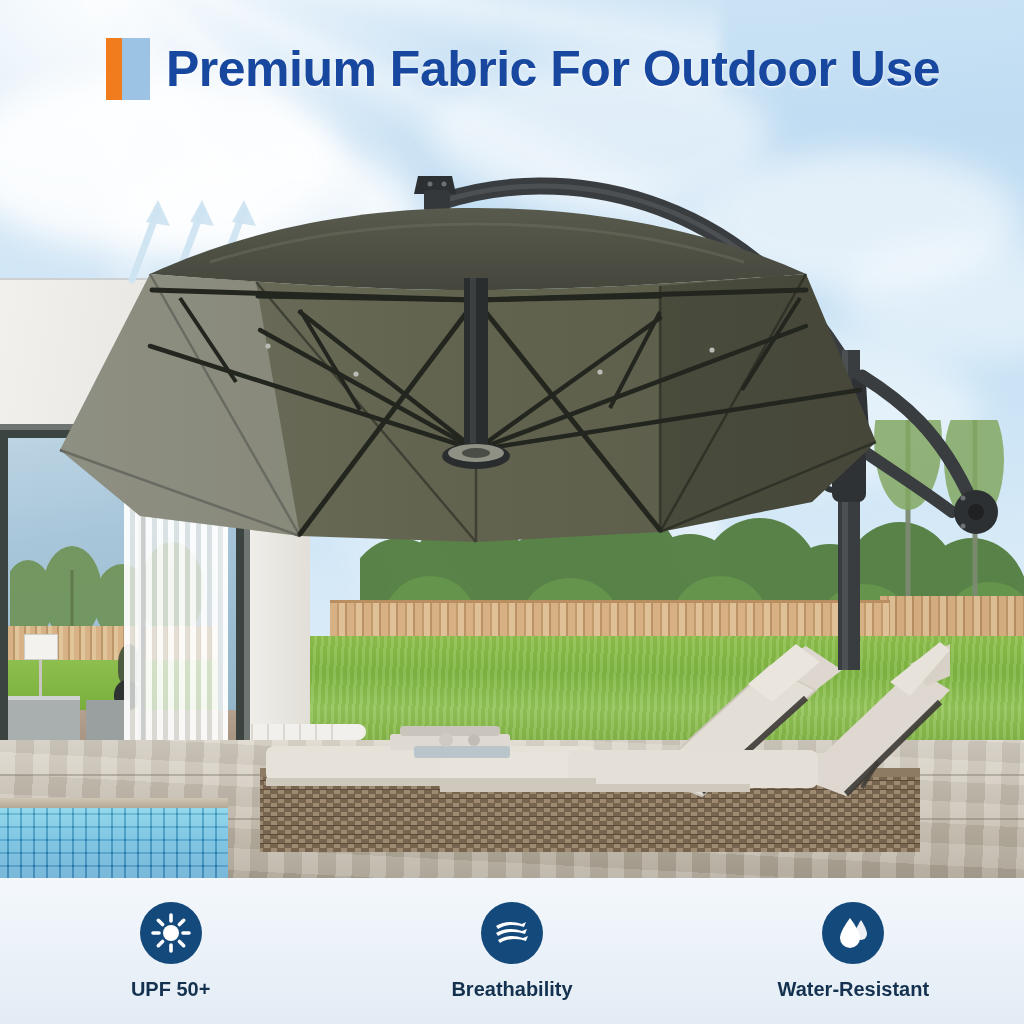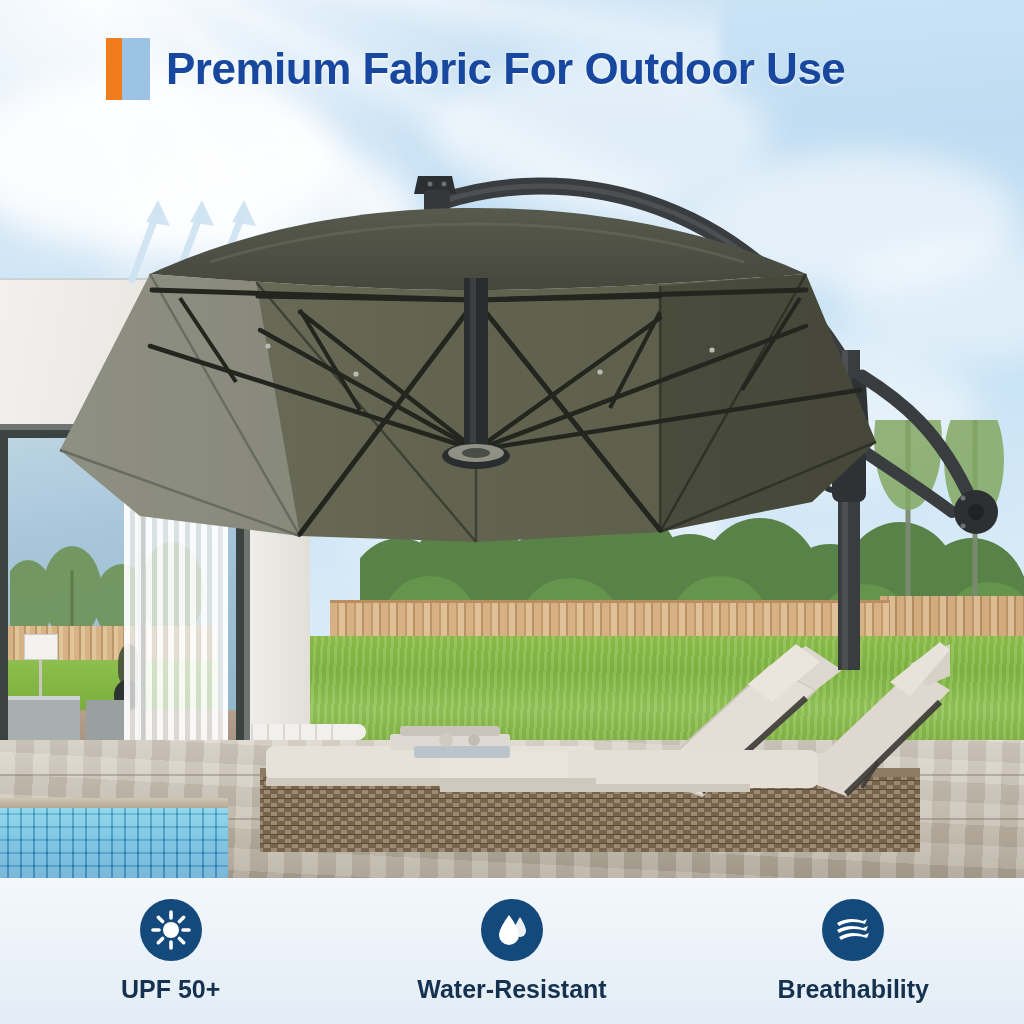--- a/index.html
+++ b/index.html
@@ -195,39 +195,39 @@
   .umbrella { position:absolute; left:0; top:150px; width:1024px; height:520px; }
 
   
   .title-wrap {
     position:absolute; left:106px; top:38px; display:flex; align-items:center; gap:16px;
   }
   .accent { position:relative; width:44px; height:62px; }
   .accent .blue { position:absolute; left:14px; top:0; width:30px; height:62px; background:#9cc3e4; }
   .accent .orange { position:absolute; left:0; top:0; width:16px; height:62px; background:#f07c1e; }
   .title-text {
-    font-size:44px; font-weight:bold; letter-spacing:-.5px;
+    font-size:50px; font-weight:bold; letter-spacing:-.5px;
     color:#17479e;
     text-shadow:0 2px 3px rgba(255,255,255,.55), 0 1px 0 rgba(255,255,255,.8);
     white-space:nowrap;
   }
 
   
   .features {
     position:absolute; left:0; top:878px; width:1024px; height:146px;
     background:linear-gradient(180deg,#f4f8fc 0%, #eaf1f8 55%, #e3ecf5 100%);
     display:flex; align-items:center;
   }
   .feature { flex:1; display:flex; flex-direction:column; align-items:center; gap:14px; }
   .f-icon {
     width:62px; height:62px; border-radius:50%;
     background:#14497b;
     display:flex; align-items:center; justify-content:center;
   }
-  .f-label { font-size:25px; font-weight:bold; color:#14324f; white-space:nowrap; }
+  .f-label { font-size:20px; font-weight:bold; color:#14324f; white-space:nowrap; }
 </style>
 </head>
 <body>
 
 <div class="canvas">
 
   <div class="scene">
 
     <div class="sky"></div>
     <div class="glow"></div>
@@ -521,35 +521,35 @@
               <path d="M11.6 28.4 L7.3 32.7"></path>
           </g>
         </svg>
       </div>
       <div class="f-label">UPF 50+</div>
     </div>
 
     <div class="feature">
       <div class="f-icon">
         <svg width="40" height="40" viewBox="0 0 40 40">
-          <path d="M17 5 C17 5, 7 18, 7 25 A10 10 0 0 0 27 25 C27 18, 17 5, 17 5 Z" fill="#ffffff"></path>
-          <path d="M28 7 C28 7, 22 16, 22 21 A6 6 0 0 0 34 21 C34 16, 28 7, 28 7 Z" fill="#ffffff" opacity="0.92"></path>
-        </svg>
-      </div>
-      <div class="f-label">Water-Resistant</div>
-    </div>
-
-    <div class="feature">
-      <div class="f-icon">
-        <svg width="40" height="40" viewBox="0 0 40 40">
           <g fill="#ffffff">
             <path d="M4 13 C12 8, 22 8, 30 11 L34 9 L32 14 C24 11, 14 11, 6 16 Z"></path>
             <path d="M4 20 C12 15, 22 15, 30 18 L35 16 L33 21 C25 18, 14 18, 6 23 Z"></path>
             <path d="M6 27 C14 22, 23 22, 31 25 L36 23 L34 28 C26 25, 16 25, 8 30 Z"></path>
           </g>
         </svg>
       </div>
       <div class="f-label">Breathability</div>
     </div>
 
+    <div class="feature">
+      <div class="f-icon">
+        <svg width="40" height="40" viewBox="0 0 40 40">
+          <path d="M17 5 C17 5, 7 18, 7 25 A10 10 0 0 0 27 25 C27 18, 17 5, 17 5 Z" fill="#ffffff"></path>
+          <path d="M28 7 C28 7, 22 16, 22 21 A6 6 0 0 0 34 21 C34 16, 28 7, 28 7 Z" fill="#ffffff" opacity="0.92"></path>
+        </svg>
+      </div>
+      <div class="f-label">Water-Resistant</div>
+    </div>
+
 
   </div>
 </div>
 
 </body></html>

